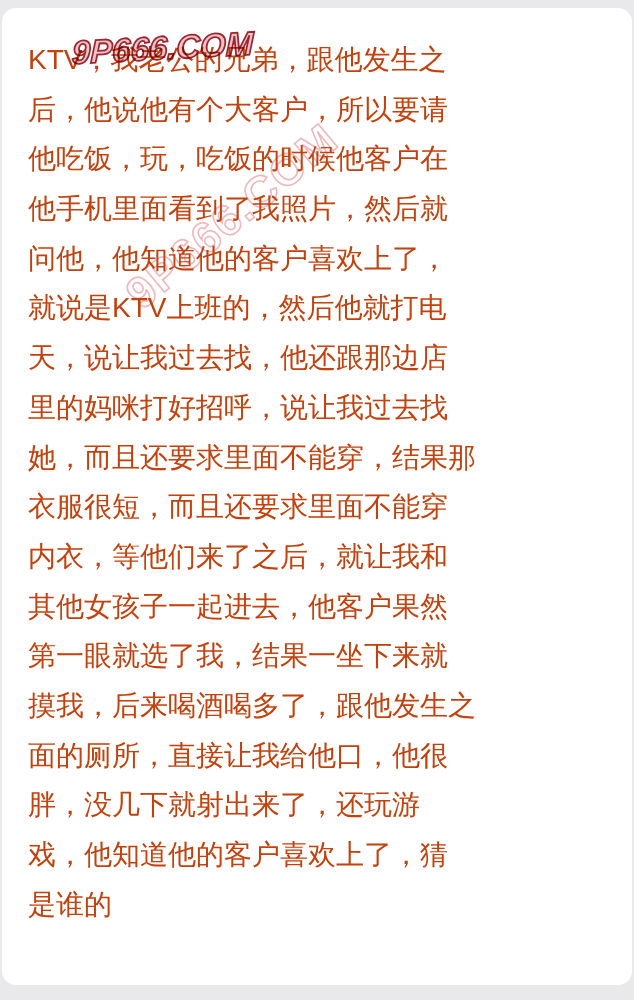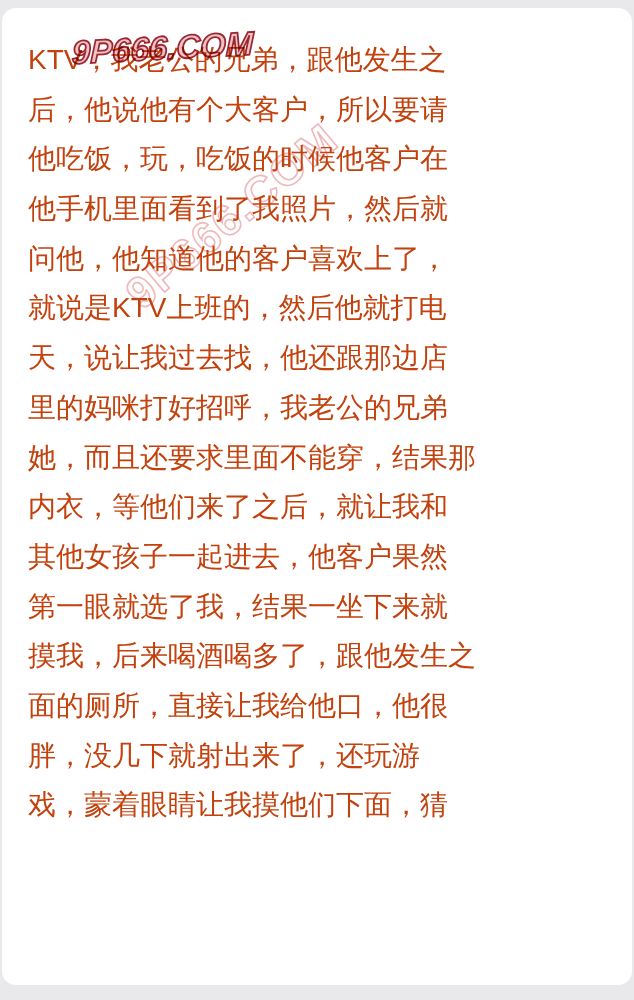--- a/index.html
+++ b/index.html
@@ -85,24 +85,26 @@
     <span class="wm-diag">9P666.COM</span>
     <span class="wm-top">9P666.COM</span>
     <div class="text-block">
         <div class="text-line">KTV，我老公的兄弟，跟他发生之</div>
         <div class="text-line">后，他说他有个大客户，所以要请</div>
         <div class="text-line">他吃饭，玩，吃饭的时候他客户在</div>
         <div class="text-line">他手机里面看到了我照片，然后就</div>
         <div class="text-line">问他，他知道他的客户喜欢上了，</div>
         <div class="text-line">就说是KTV上班的，然后他就打电</div>
         <div class="text-line">天，说让我过去找，他还跟那边店</div>
-        <div class="text-line">里的妈咪打好招呼，我老公的兄弟</div>
+        <div class="text-line">里的妈咪打好招呼，说让我过去找</div>
         <div class="text-line">她，而且还要求里面不能穿，结果那</div>
+        <div class="text-line">衣服很短，而且还要求里面不能穿</div>
         <div class="text-line">内衣，等他们来了之后，就让我和</div>
         <div class="text-line">其他女孩子一起进去，他客户果然</div>
         <div class="text-line">第一眼就选了我，结果一坐下来就</div>
         <div class="text-line">摸我，后来喝酒喝多了，跟他发生之</div>
         <div class="text-line">面的厕所，直接让我给他口，他很</div>
         <div class="text-line">胖，没几下就射出来了，还玩游</div>
-        <div class="text-line">戏，蒙着眼睛让我摸他们下面，猜</div>
+        <div class="text-line">戏，他知道他的客户喜欢上了，猜</div>
+        <div class="text-line">是谁的</div>
       </div>
   </div>
 </div>
 
 </body></html>

